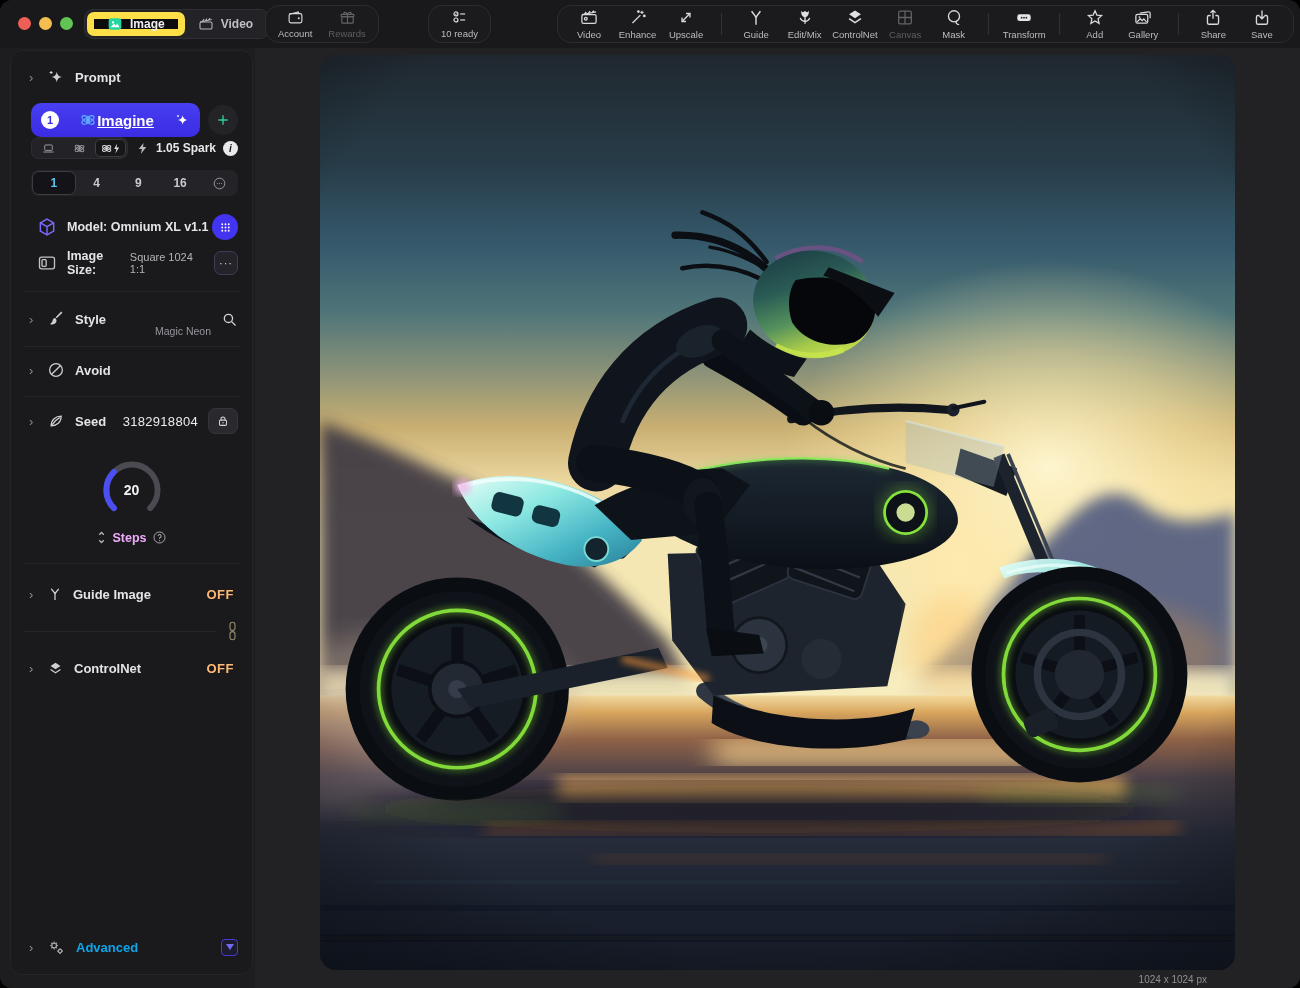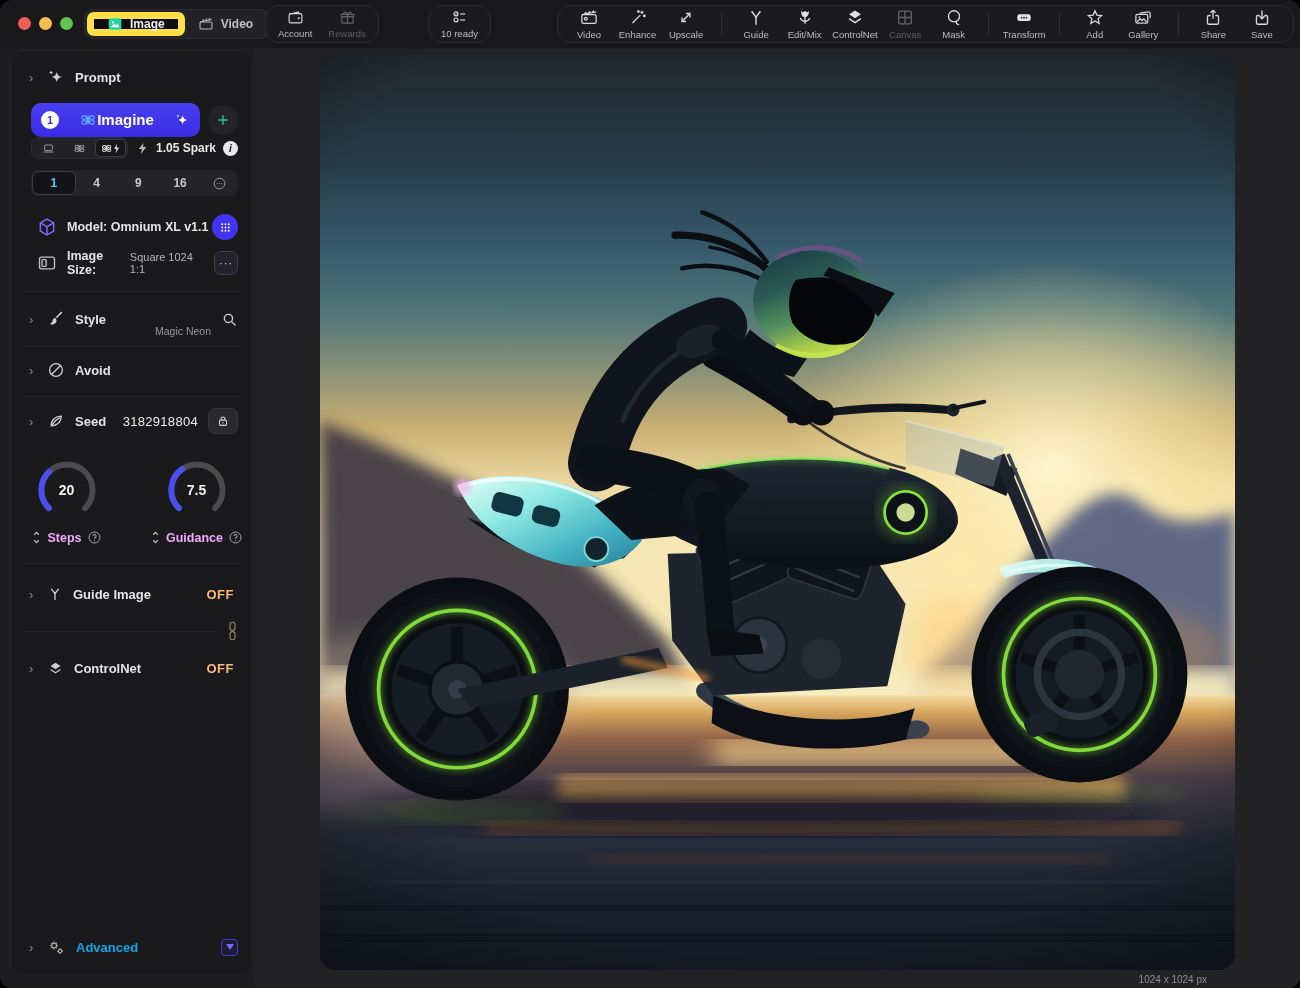--- a/index.html
+++ b/index.html
@@ -35,21 +35,21 @@
   .s-row { display:flex; align-items:center; padding:0 14px 0 18px; flex:0 0 auto; }
   .chev { color:#8a8a90; font-size:13px; width:12px; flex:0 0 auto; }
   .s-ico { margin:0 10px 0 6px; flex:0 0 auto; display:flex; }
   .s-label { font-size:13px; font-weight:bold; color:#e4e4e7; }
   .s-div { height:1px; background:#26262a; margin:0 12px; flex:0 0 auto; }
 
   .row-prompt { margin-top:14px; height:24px; }
   .row-imagine { margin-top:14px; height:34px; gap:8px; padding:0 14px 0 20px; }
   .imagine-btn { flex:1; height:34px; background:linear-gradient(180deg,#483ef2,#3a2ce2); border-radius:10px; display:flex; align-items:center; padding:0 10px; cursor:pointer; }
   .im-count { width:18px; height:18px; border-radius:50%; background:#fff; color:#3a2ce2; font-size:11px; font-weight:bold; display:flex; align-items:center; justify-content:center; }
-  .im-mid { flex:1; display:flex; align-items:flex-start; justify-content:center; gap:0; color:#fff; font-size:15px; font-weight:bold; }
+  .im-mid { flex:1; display:flex; align-items:flex-end; justify-content:center; gap:0; color:#fff; font-size:15px; font-weight:bold;text-decoration:underline; }
   .plus-btn { width:30px; height:30px; border-radius:50%; background:#242428; display:flex; align-items:center; justify-content:center; }
 
   .row-cost { height:22px; padding:0 14px 0 20px; }
   .mini-seg { display:flex; align-items:center; height:22px; background:#232327; border:1px solid #2d2d31; border-radius:7px; padding:1px; }
   .mini-seg .mseg { width:31px; height:18px; display:flex; align-items:center; justify-content:center; border-radius:5px; }
   .mini-seg .mseg.sel { background:#17171a; border:1px solid #3f3f45; }
   .cost-right { margin-left:auto; display:flex; align-items:center; gap:7px; }
   .cost-text { font-size:12px; font-weight:bold; color:#e8e8ea; }
   .info-dot { width:15px; height:15px; border-radius:50%; background:#e9e9eb; color:#1a1a1c; font-size:10px; font-weight:bold; display:flex; align-items:center; justify-content:center; font-style:italic; }
 
@@ -445,40 +445,20 @@
               <path d="M 13 47 A 24 24 0 1 1 47 47" stroke="#4a4a50" stroke-width="5.5" stroke-linecap="round"></path>
               <path d="M 13 47 A 24 24 0 0 1 13 13" stroke="#4b4ef0" stroke-width="5.5" stroke-linecap="round"></path>
             </svg>
             <span class="val">20</span>
           </div>
           <div class="dial-cap">
             <svg width="11" height="15" viewBox="0 0 24 30" fill="none" stroke="#b9b9bd" stroke-width="2.6">
                 <path d="M7 9 L12 4 L17 9 M7 21 L12 26 L17 21"></path>
               </svg>
             <span>Steps</span>
-            <svg width="15" height="15" viewBox="0 0 24 24" fill="none" stroke="#a8a8ac" stroke-width="1.6">
-                <circle cx="12" cy="12" r="8.8"></circle>
-                <path d="M9.6 9.5 A2.5 2.5 0 1 1 12.6 12.2 C12.1 12.5 12 13 12 13.8" stroke-width="1.7"></path>
-                <circle cx="12" cy="16.8" r="1" fill="#a8a8ac" stroke="none"></circle>
-              </svg>
-          </div>
-        </div>
-        <div class="dial">
-          <div class="gauge">
-            <svg width="64" height="64" viewBox="0 0 60 60" fill="none">
-              <path d="M 13 47 A 24 24 0 1 1 47 47" stroke="#4a4a50" stroke-width="5.5" stroke-linecap="round"></path>
-              <path d="M 13 47 A 24 24 0 0 1 16.2 10.3" stroke="#4b4ef0" stroke-width="5.5" stroke-linecap="round"></path>
-            </svg>
-            <span class="val">7.5</span>
-          </div>
-          <div class="dial-cap">
-            <svg width="11" height="15" viewBox="0 0 24 30" fill="none" stroke="#b9b9bd" stroke-width="2.6">
-                <path d="M7 9 L12 4 L17 9 M7 21 L12 26 L17 21"></path>
-              </svg>
-            <span>Guidance</span>
             <svg width="15" height="15" viewBox="0 0 24 24" fill="none" stroke="#a8a8ac" stroke-width="1.6">
                 <circle cx="12" cy="12" r="8.8"></circle>
                 <path d="M9.6 9.5 A2.5 2.5 0 1 1 12.6 12.2 C12.1 12.5 12 13 12 13.8" stroke-width="1.7"></path>
                 <circle cx="12" cy="16.8" r="1" fill="#a8a8ac" stroke="none"></circle>
               </svg>
           </div>
         </div>
       </div>
 
       <div class="s-div div-faint"></div>

